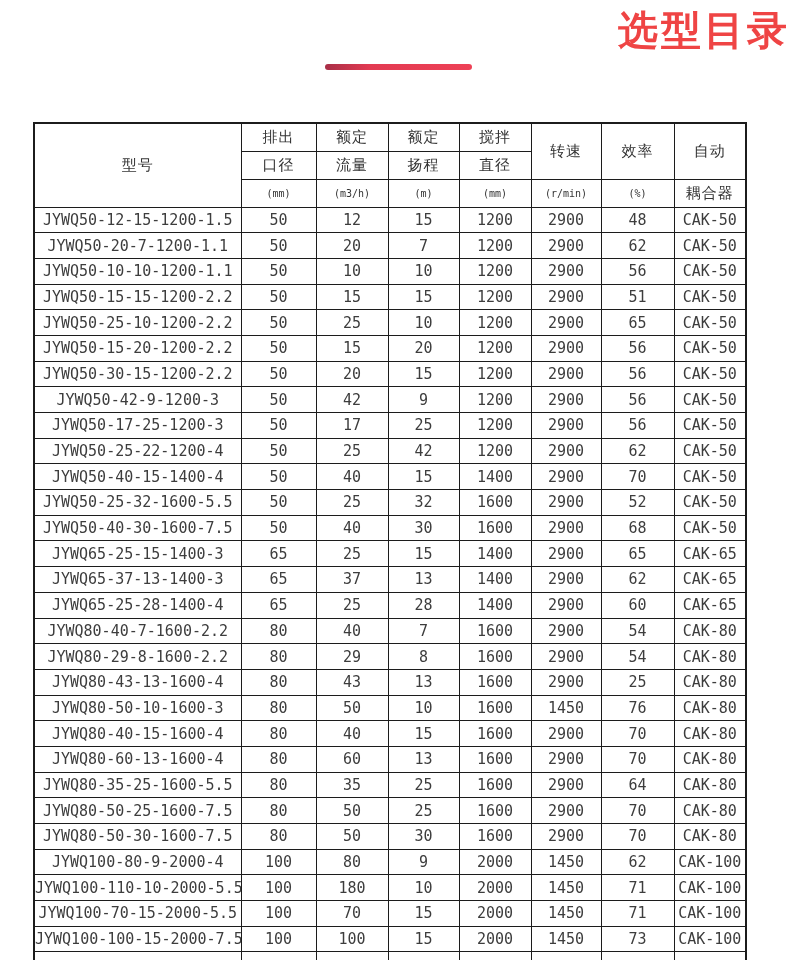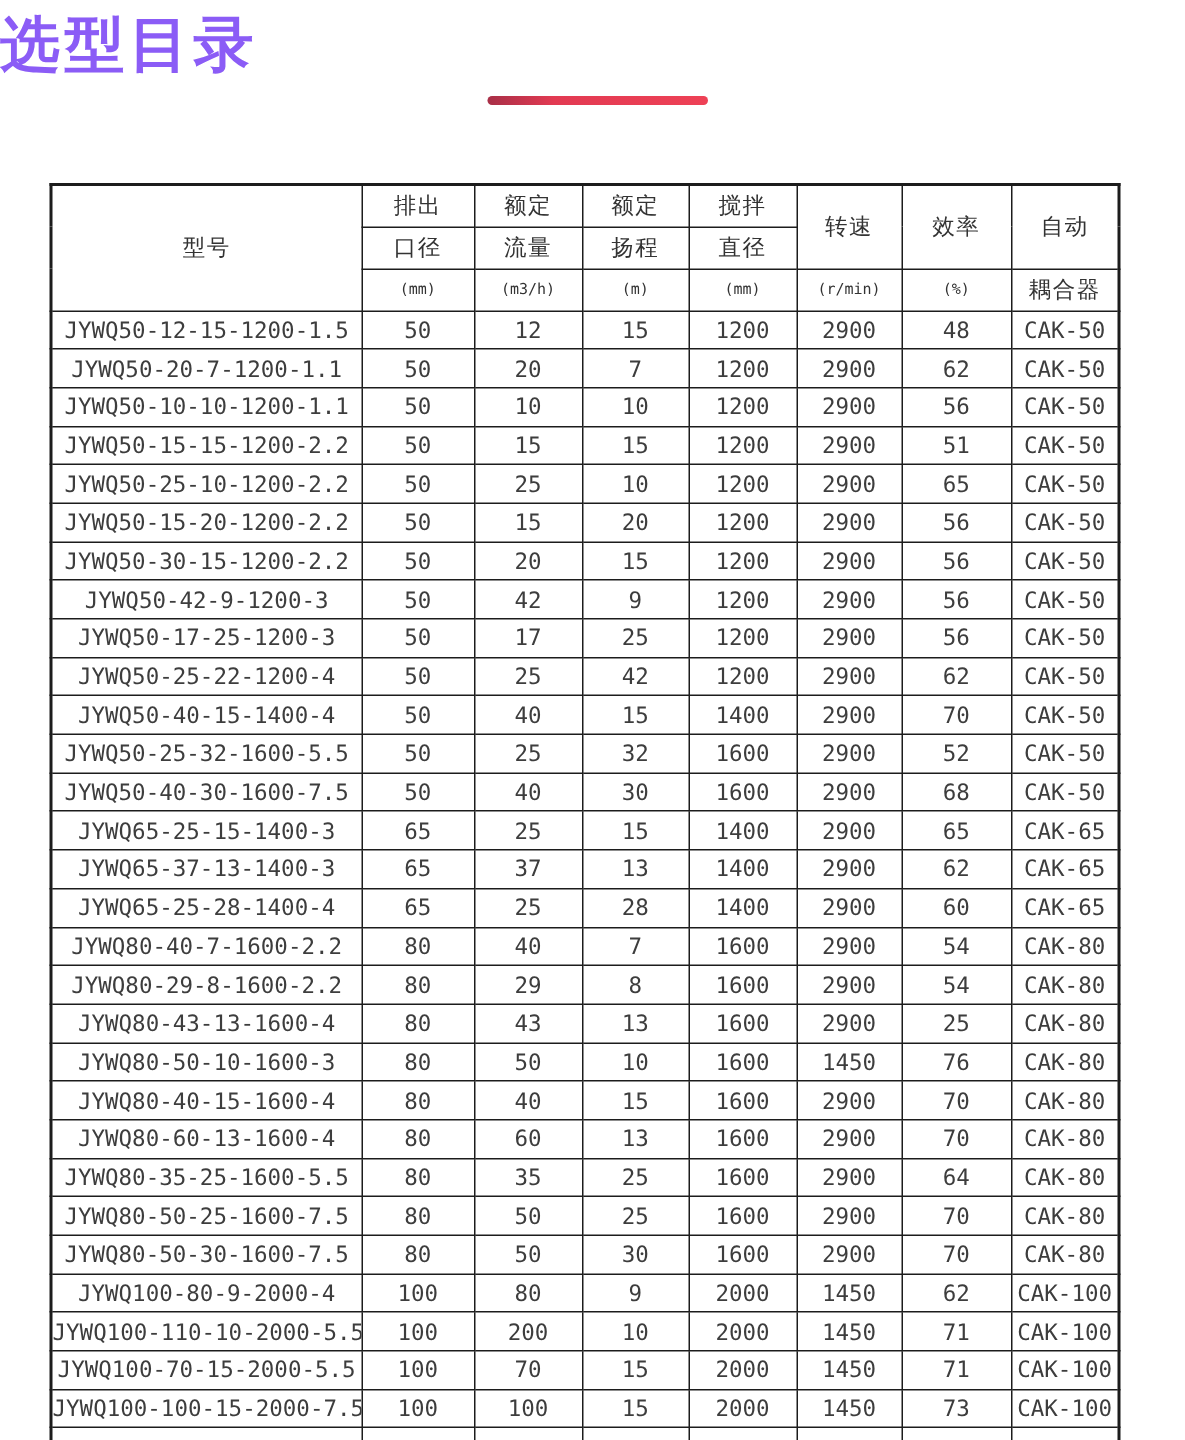--- a/index.html
+++ b/index.html
@@ -7,24 +7,24 @@
   body {
     width: 790px; height: 960px;
     overflow: hidden;
     position: relative;
     font-family: "Liberation Sans", "DejaVu Sans", sans-serif;
   }
   .page-title {
     position: absolute;
     top: 4px; left: 0;
     width: 790px;
-    text-align: left;
+    text-align: right;
     font-size: 40px;
     font-weight: bold;
-    color: #8b5cf6;
+    color: #ef4444;
     letter-spacing: 3px;
     line-height: 52px;
   }
   .title-divider {
     position: absolute;
     top: 64px; left: 325px;
     width: 147px; height: 6px;
     border-radius: 3px;
     background: linear-gradient(90deg, #a82f47 0%, #e23a52 30%, #ee4156 100%);
   }
@@ -364,21 +364,21 @@
         <td>80</td>
         <td>9</td>
         <td>2000</td>
         <td>1450</td>
         <td>62</td>
         <td>CAK-100</td>
       </tr>
       <tr>
         <td>JYWQ100-110-10-2000-5.5</td>
         <td>100</td>
-        <td>200</td>
+        <td>180</td>
         <td>10</td>
         <td>2000</td>
         <td>1450</td>
         <td>71</td>
         <td>CAK-100</td>
       </tr>
       <tr>
         <td>JYWQ100-70-15-2000-5.5</td>
         <td>100</td>
         <td>70</td>

